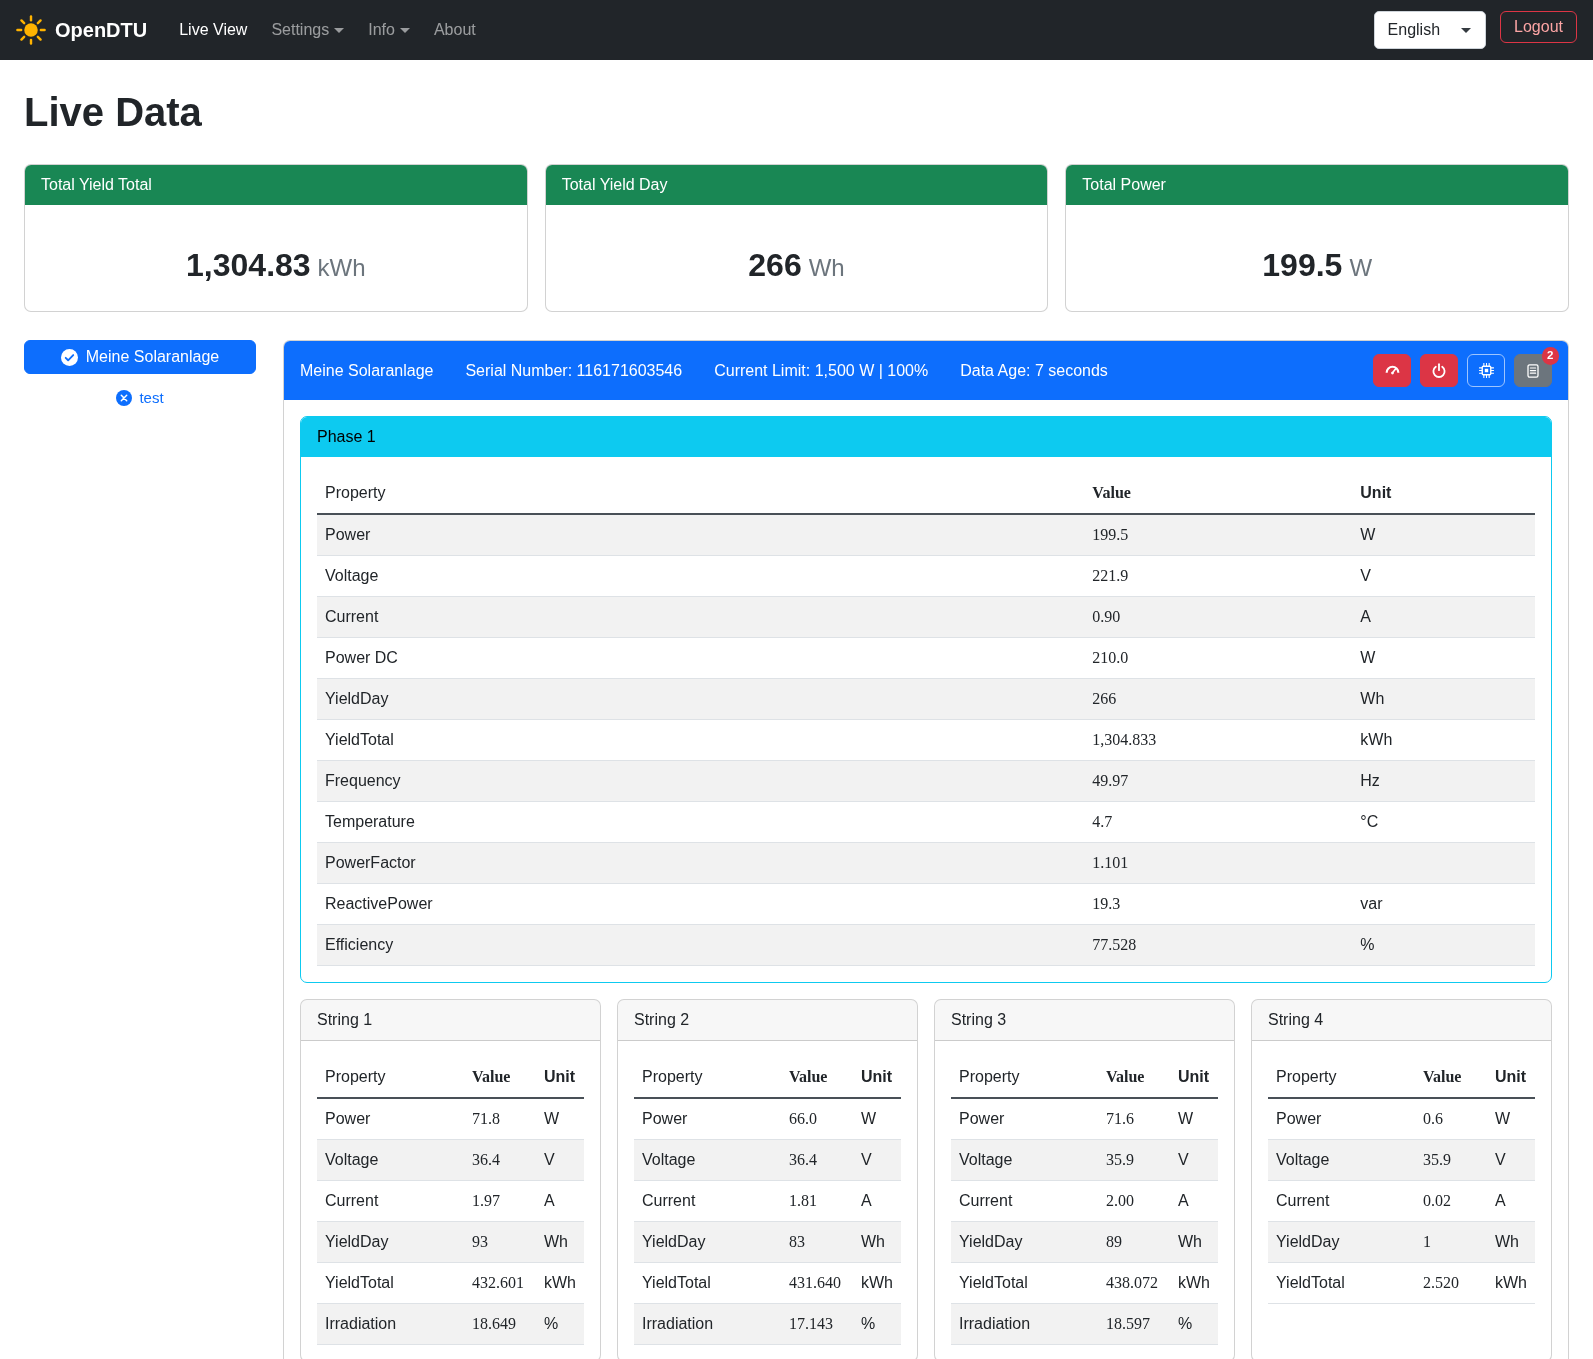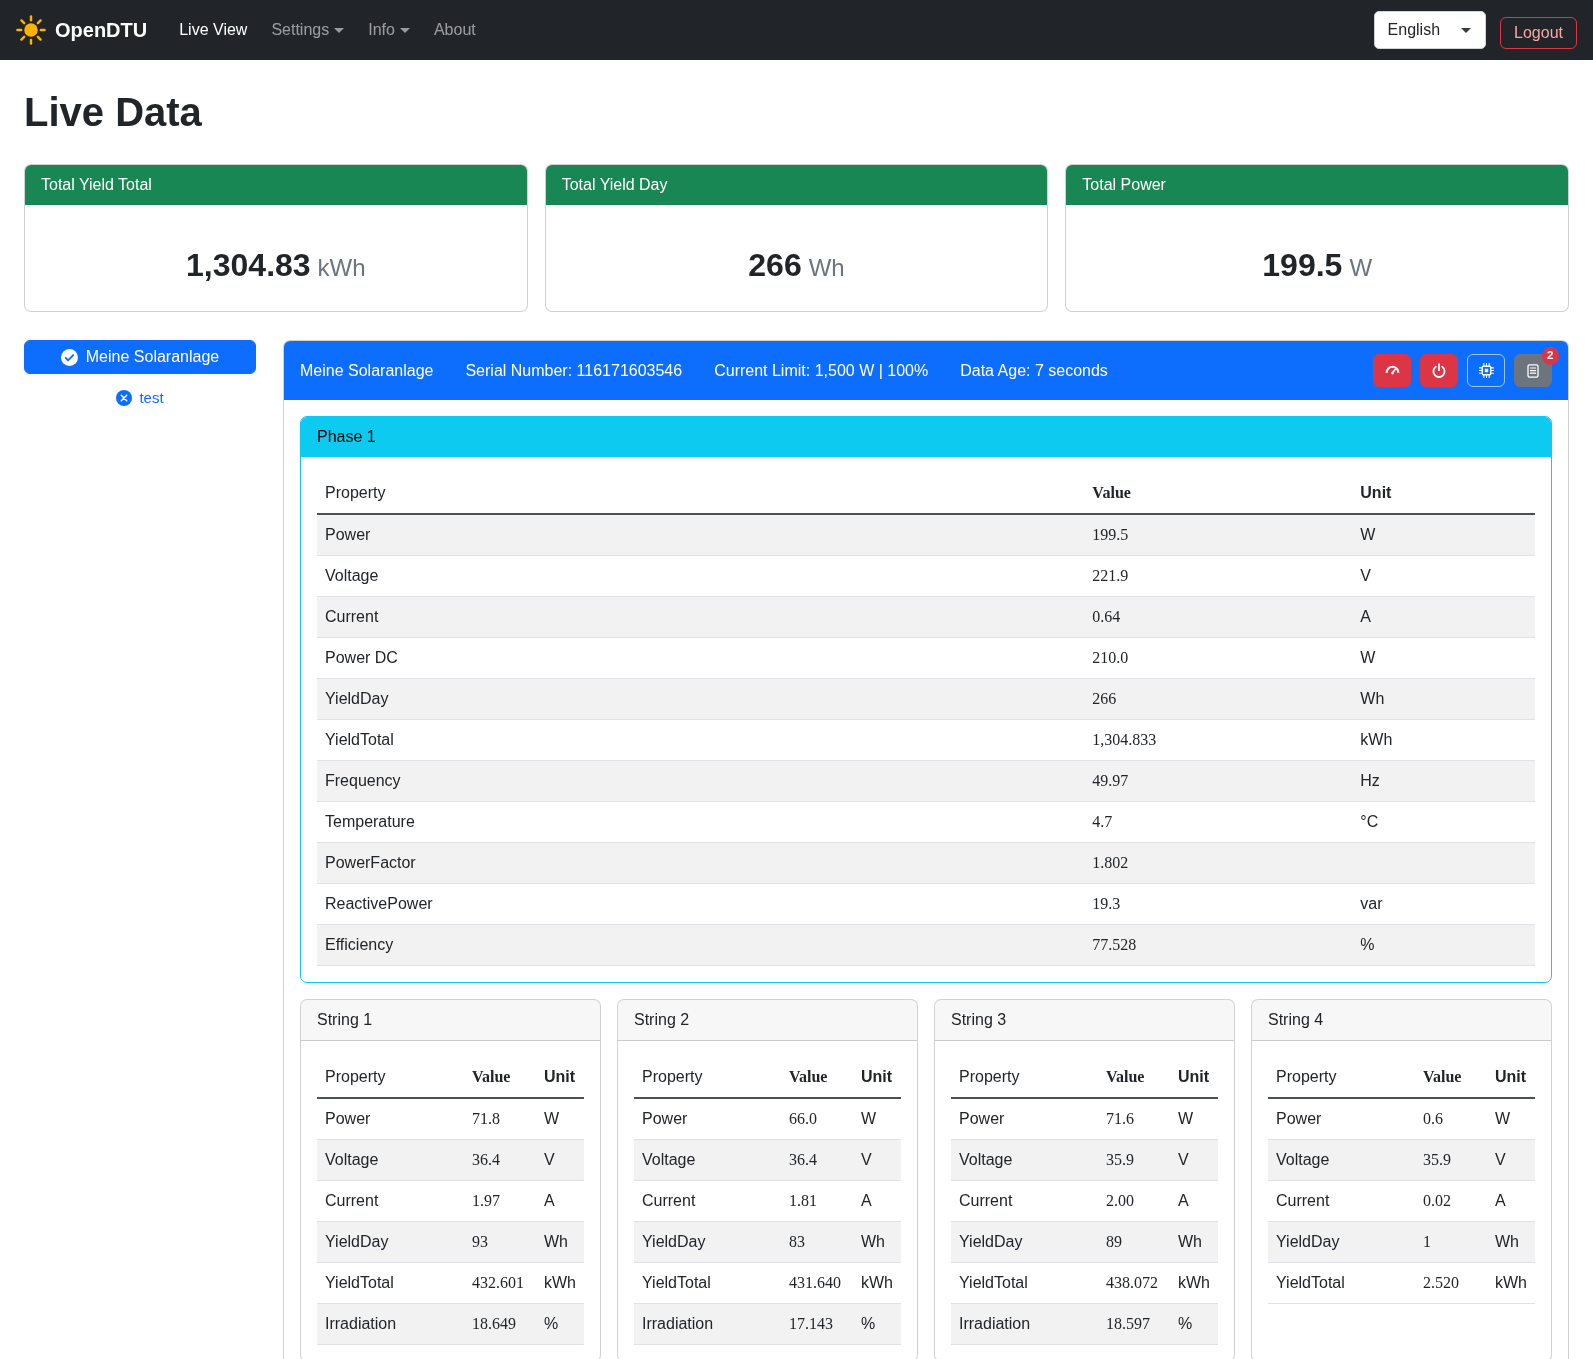--- a/index.html
+++ b/index.html
@@ -39,21 +39,21 @@
   }
   .nav-link.active { color: #fff; }
   .caret {
     display: inline-block;
     margin-left: 5px;
     vertical-align: 2px;
     border-top: 5px solid currentColor;
     border-left: 5px solid transparent;
     border-right: 5px solid transparent;
   }
-  .nav-right { margin-left: auto; display: flex; align-items: flex-end; gap: 14px; }
+  .nav-right { margin-left: auto; display: flex; align-items: flex-start; gap: 14px; }
   .lang-select {
     background: #fff;
     color: #212529;
     border: 1px solid #ced4da;
     border-radius: 5px;
     padding: 6px 14px 6px 13px;
     display: flex;
     align-items: center;
     gap: 16px;
     cursor: pointer;
@@ -352,21 +352,21 @@
                   </tr>
 
                   <tr>
                     <th class="prop">Voltage</th>
                     <td class="val">221.9</td>
                     <td class="unit">V</td>
                   </tr>
 
                   <tr>
                     <th class="prop">Current</th>
-                    <td class="val">0.64</td>
+                    <td class="val">0.90</td>
                     <td class="unit">A</td>
                   </tr>
 
                   <tr>
                     <th class="prop">Power DC</th>
                     <td class="val">210.0</td>
                     <td class="unit">W</td>
                   </tr>
 
                   <tr>
@@ -388,21 +388,21 @@
                   </tr>
 
                   <tr>
                     <th class="prop">Temperature</th>
                     <td class="val">4.7</td>
                     <td class="unit">°C</td>
                   </tr>
 
                   <tr>
                     <th class="prop">PowerFactor</th>
-                    <td class="val">1.802</td>
+                    <td class="val">1.101</td>
                     <td class="unit"></td>
                   </tr>
 
                   <tr>
                     <th class="prop">ReactivePower</th>
                     <td class="val">19.3</td>
                     <td class="unit">var</td>
                   </tr>
 
                   <tr>

